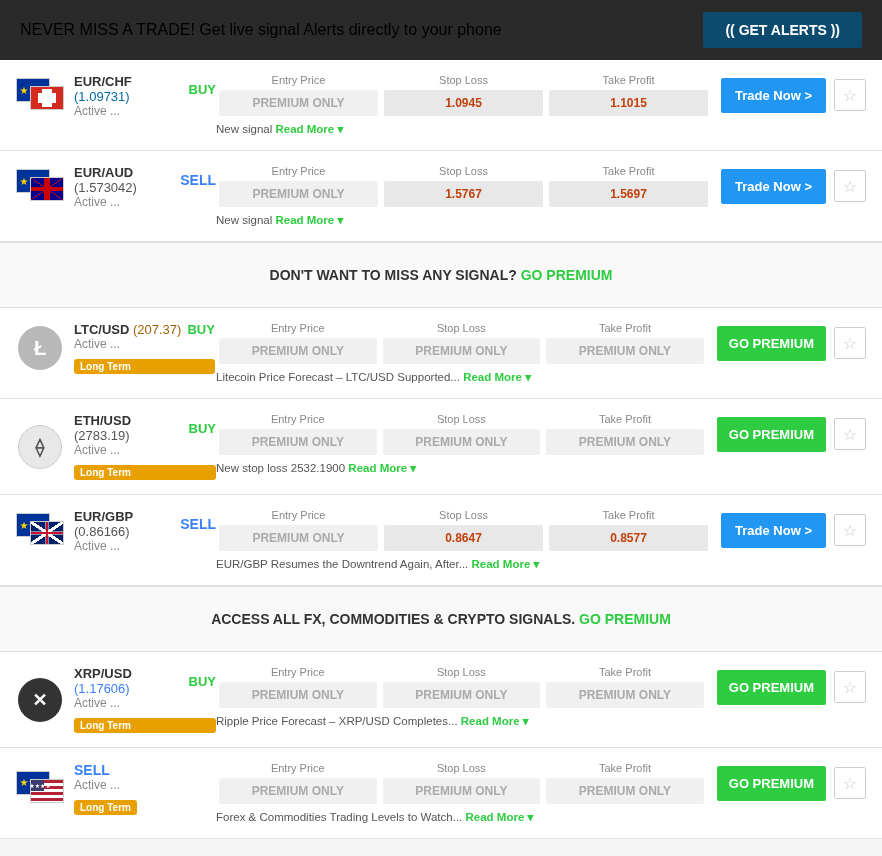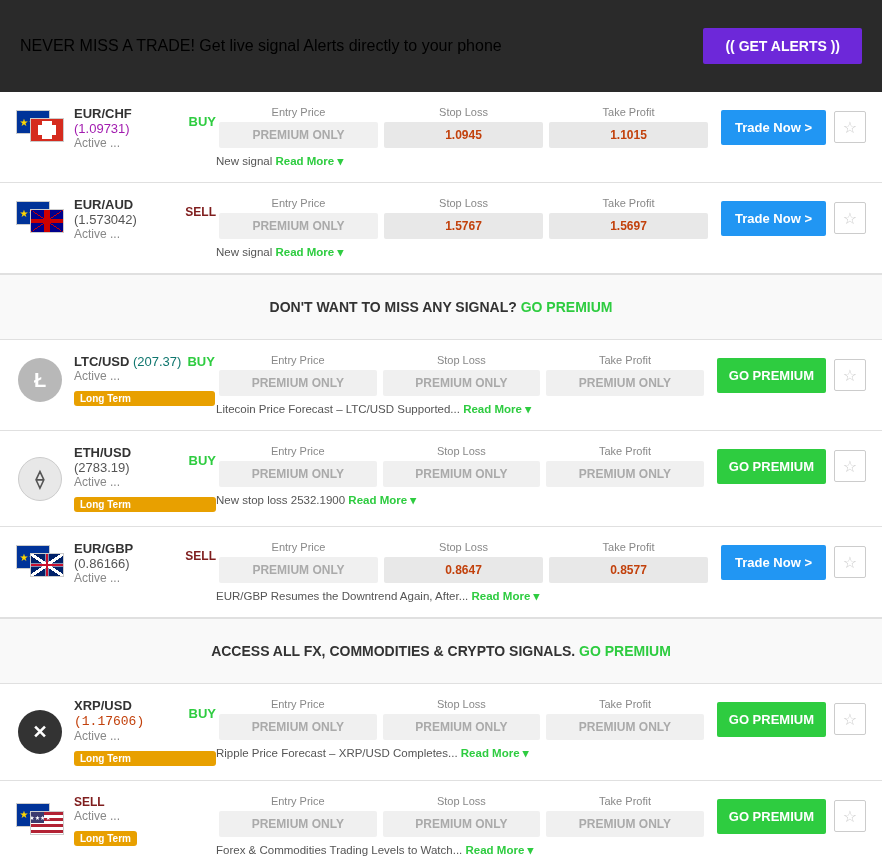--- a/index.html
+++ b/index.html
@@ -3,24 +3,24 @@
   <meta charset="utf-8">
   <style>
     * { box-sizing: border-box; margin: 0; padding: 0; }
     body { font-family: Arial, sans-serif; background: #f5f5f5; width: 882px; }
 
     .banner {
       background: #2a2a2a;
       display: flex;
       align-items: center;
       justify-content: space-between;
-      padding: 28px 20px;
+      padding: 12px 20px;
     }
     .banner-btn {
-      background: #6d28d9;
+      background: #0c4a6e;
       color: #fff;
       font-weight: bold;
       font-size: 14px;
       padding: 10px 22px;
       border: none;
       cursor: pointer;
       border-radius: 2px;
     }
 
     .signal-card {
@@ -49,21 +49,21 @@
       display: flex;
       align-items: center;
       justify-content: center;
       font-size: 22px;
     }
 
     .pair-details { display: flex; flex-direction: column; }
     .pair-name { font-size: 13px; font-weight: bold; color: #333; }
     .pair-status { font-size: 12px; color: #888; }
     .buy-label { color: #2ecc40; font-weight: bold; font-size: 13px; }
-    .sell-label { color: #7f1d1d; font-weight: bold; font-size: 12px; }
+    .sell-label { color: #3b82f6; font-weight: bold; font-size: 14px; }
 
     .long-term-badge {
       display: inline-block;
       background: #e8a000;
       color: #fff;
       font-size: 10px;
       font-weight: bold;
       padding: 2px 6px;
       border-radius: 3px;
       margin-top: 8px;
@@ -210,21 +210,21 @@
         <span style="color:#FFD700;font-size:10px;">★★★</span>
       </div>
       <div style="position:absolute;left:14px;top:8px;width:34px;height:24px;background:#D52B1E;border:1px solid #ccc;display:flex;align-items:center;justify-content:center;overflow:hidden;">
         <div style="width:10px;height:18px;background:#fff;"></div>
         <div style="position:absolute;width:18px;height:10px;background:#fff;"></div>
       </div>
     </div>
           </div>
         <div class="pair-details">
           <div class="pair-name-line">
-            <span class="pair-name">EUR/CHF <span style="font-weight:normal;color:#a21caf;">(1.09731)</span></span>
+            <span class="pair-name">EUR/CHF <span style="font-weight:normal;color:#0369a1;">(1.09731)</span></span>
             <span class="buy-label">BUY</span>
           </div>
           <span class="pair-status">Active ...</span>
 
         </div>
       </div>
       <div class="price-section">
         <div class="price-row">
           <div class="price-col">
             <span class="price-header-label">Entry Price</span>
@@ -300,21 +300,21 @@
   </div>
     <div class="divider-banner"><span>DON'T WANT TO MISS ANY SIGNAL? </span><span class="highlight">GO PREMIUM</span></div>
     <div class="signal-card">
     <div class="signal-row">
       <div class="pair-info">
         <div class="flag-icon">
             <div style="width:44px;height:44px;background:#b8b8b8;border-radius:50%;display:flex;align-items:center;justify-content:center;color:#fff;font-size:20px;font-weight:bold;">Ł</div>
           </div>
         <div class="pair-details">
           <div class="pair-name-line">
-            <span class="pair-name">LTC/USD <span style="font-weight:normal;color:#0f766e;">(207.37)</span></span>
+            <span class="pair-name">LTC/USD <span style="font-weight:normal;color:#a16207;">(207.37)</span></span>
             <span class="buy-label">BUY</span>
           </div>
           <span class="pair-status">Active ...</span>
           <span class="long-term-badge">Long Term</span>
         </div>
       </div>
       <div class="price-section">
         <div class="price-row">
           <div class="price-col">
             <span class="price-header-label">Entry Price</span>
@@ -434,21 +434,21 @@
   </div>
     <div class="divider-banner"><span>ACCESS ALL FX, COMMODITIES &amp; CRYPTO SIGNALS. </span><span class="highlight">GO PREMIUM</span></div>
     <div class="signal-card">
     <div class="signal-row">
       <div class="pair-info">
         <div class="flag-icon">
             <div style="width:44px;height:44px;background:#333;border-radius:50%;display:flex;align-items:center;justify-content:center;color:#fff;font-size:18px;font-weight:bold;">✕</div>
           </div>
         <div class="pair-details">
           <div class="pair-name-line">
-            <span class="pair-name">XRP/USD <span style="font-weight:normal;color:#c2410c;font-family:Liberation Mono, monospace;">(1.17606)</span></span>
+            <span class="pair-name">XRP/USD <span style="font-weight:normal;color:#3b82f6;">(1.17606)</span></span>
             <span class="buy-label">BUY</span>
           </div>
           <span class="pair-status">Active ...</span>
           <span class="long-term-badge">Long Term</span>
         </div>
       </div>
       <div class="price-section">
         <div class="price-row">
           <div class="price-col">
             <span class="price-header-label">Entry Price</span>

